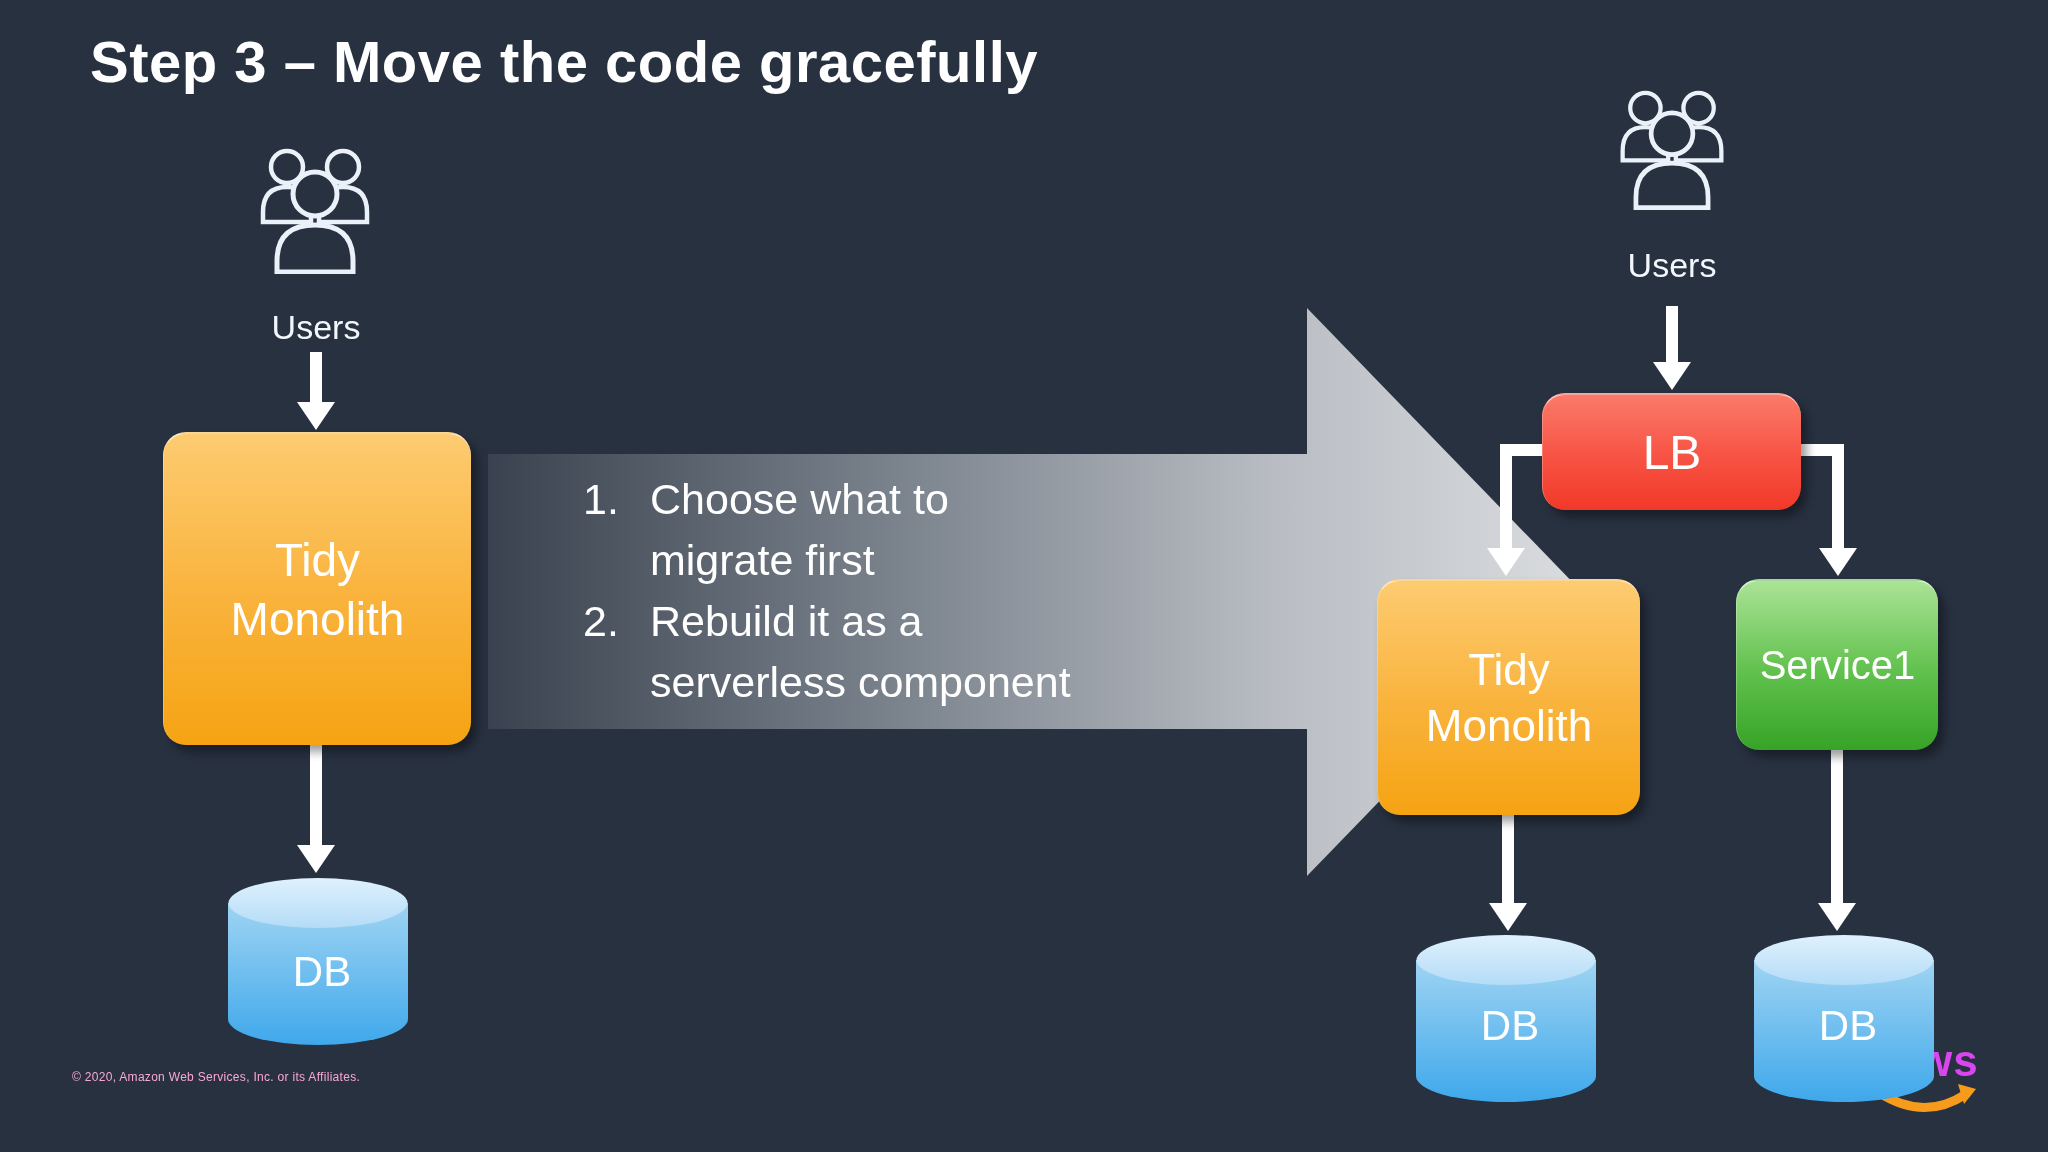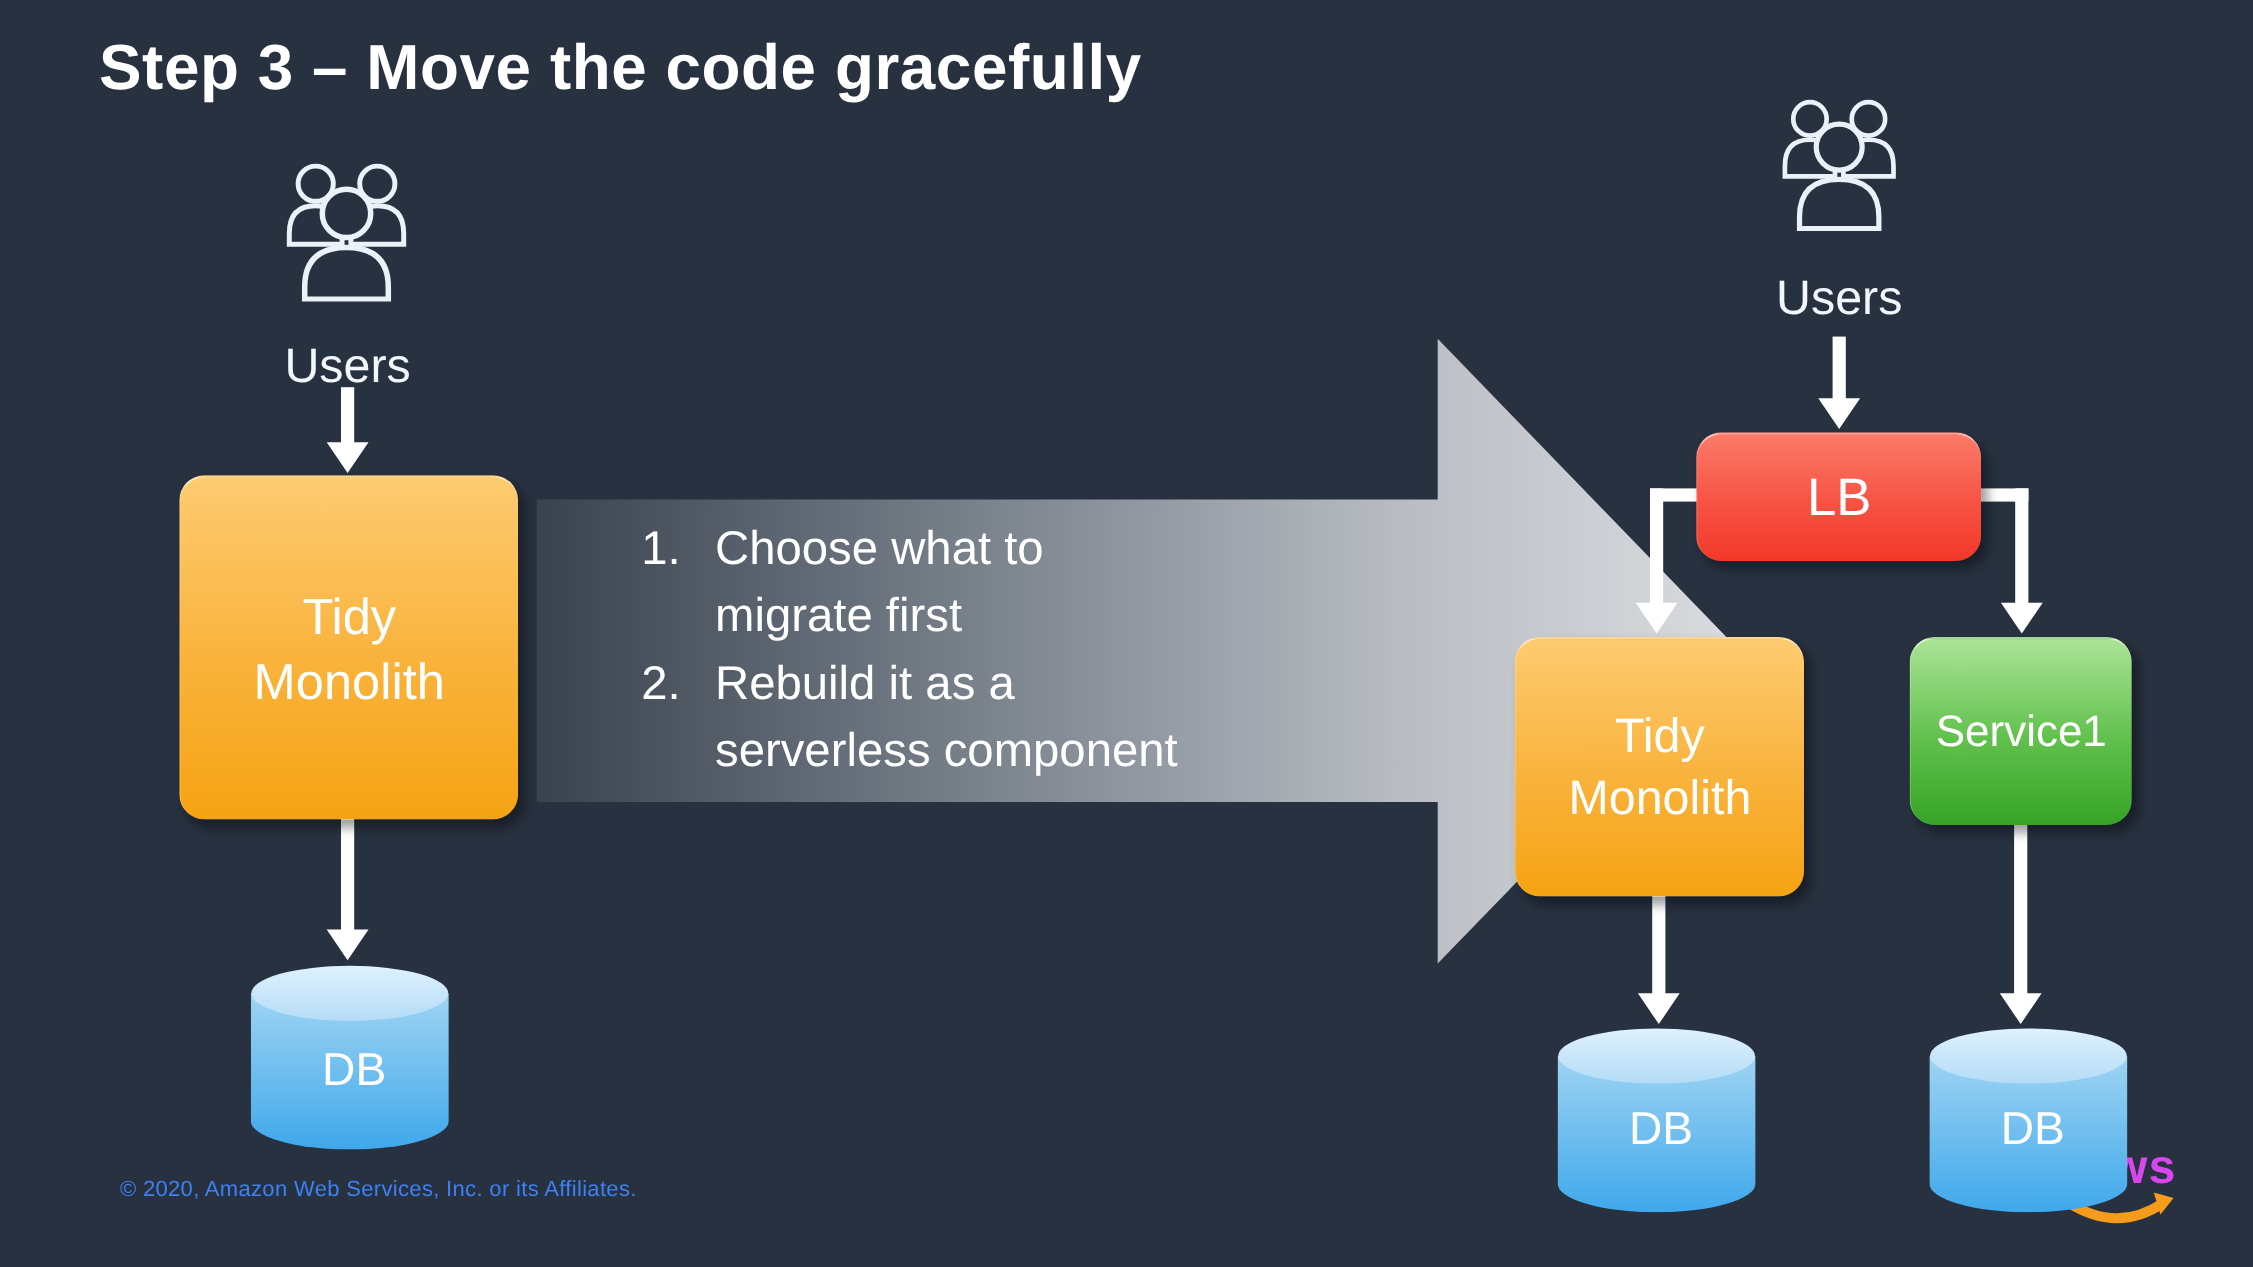--- a/index.html
+++ b/index.html
@@ -9,25 +9,25 @@
     font-family:"Liberation Sans",sans-serif;
     padding-left:32px;
     -webkit-font-smoothing:antialiased;
   }
   .title{
     position:absolute;left:90px;top:28px;
     font-size:58px;font-weight:bold;color:#FFFFFF;letter-spacing:.5px;
   }
   .footer{
     position:absolute;left:72px;top:1070px;
-    font-size:20px;color:#3b82f6;letter-spacing:.3px;margin-left:37px;
+    font-size:12px;color:#f9a8d4;letter-spacing:.3px;
   }
   
   .lbl{position:absolute;color:#F2F7FC;text-align:center;}
-  .users-lbl{font-size:44px;width:200px;}
+  .users-lbl{font-size:34px;width:200px;}
   
   .box{
     position:absolute;display:flex;align-items:center;justify-content:center;
     color:#FFFFFF;text-align:center;z-index:4;
     box-shadow:6px 7px 10px rgba(0,0,0,.38);
     border-top:2px solid rgba(255,255,255,.55);
     border-left:1px solid rgba(255,255,255,.25);
     border-radius:23px;
   }
   .box .lines{line-height:1.28;}

